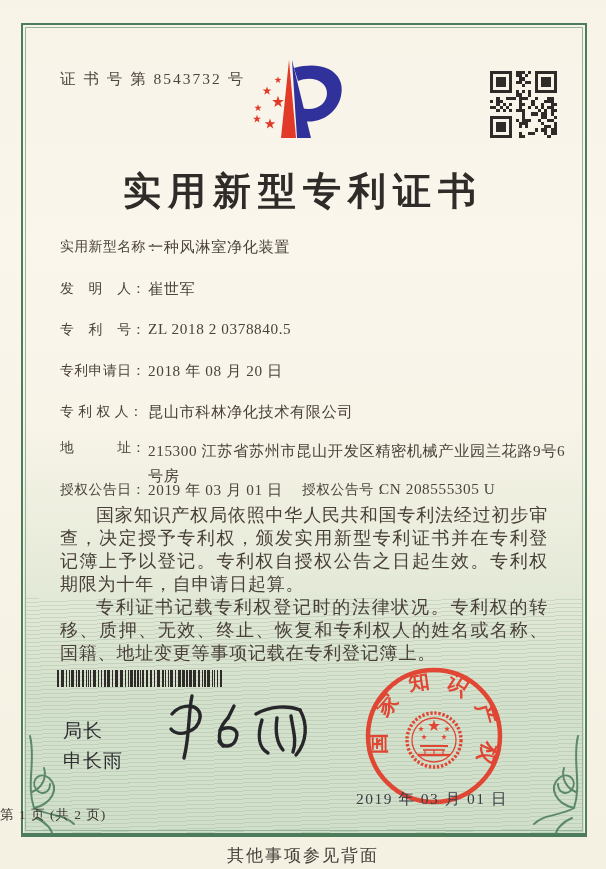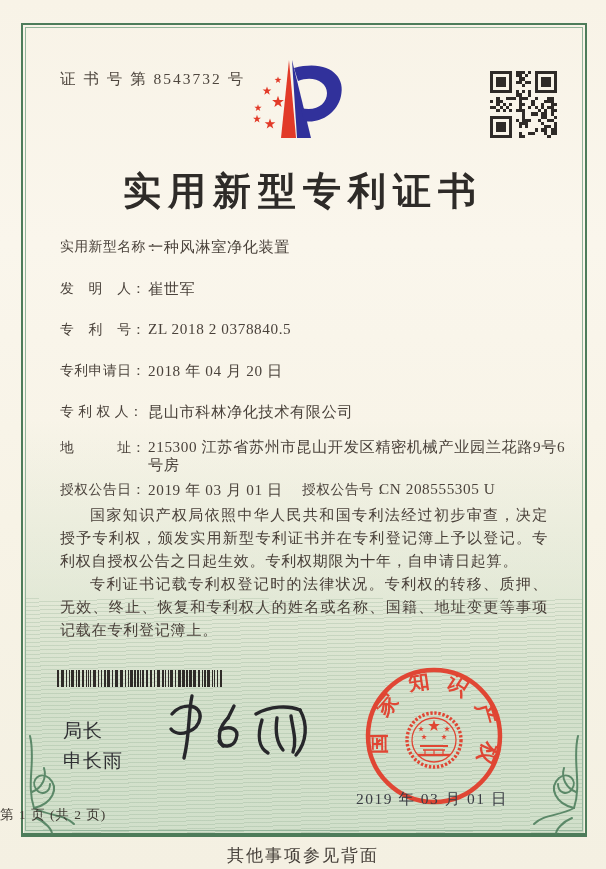--- a/index.html
+++ b/index.html
@@ -50,26 +50,26 @@
   .fields { position:absolute; left:60px; top:0; width:500px; color:#4a423b; }
   .field  { position:absolute; left:0; white-space:nowrap; }
   .flabel {
     display:inline-block; width:88px; font-size:13.8px;
     letter-spacing:0.5px; vertical-align:top; padding-top:1px;
   }
   .flabel.second { width:77px; }
   .fvalue {
     display:inline-block; font-size:15.2px; letter-spacing:0.6px; vertical-align:top;
   }
-  .fvalue.wrap { width:424px; white-space:normal; line-height:18px; }
+  .fvalue.wrap { width:424px; white-space:normal; line-height:25px; }
   .fvalue.fixed-w { width:154px; }
 
   .body-text {
     position:absolute; left:60px; top:504px; width:488px;
-    font-size:15px; line-height:23px; letter-spacing:0.8px; color:#483f38;
+    font-size:18px; line-height:23px; letter-spacing:0.8px; color:#483f38;
     text-align:justify;
   }
   .body-text p { text-indent:2em; }
 
   .barcode { position:absolute; left:57px; top:670px; width:168px; height:17px; }
 
   .officer {
     position:absolute; left:63px; top:716px;
     font-family:"Liberation Sans","DejaVu Sans",sans-serif;
     font-size:19px; color:#2e2e32; line-height:30px; letter-spacing:1px;
@@ -354,21 +354,21 @@
     <div class="field" style="top:237px">
       <span class="flabel">实用新型名称：</span><span class="fvalue">一种风淋室净化装置</span>
     </div>
     <div class="field" style="top:279px">
       <span class="flabel">发　明　人：</span><span class="fvalue">崔世军</span>
     </div>
     <div class="field" style="top:320px">
       <span class="flabel">专　利　号：</span><span class="fvalue">ZL 2018 2 0378840.5</span>
     </div>
     <div class="field" style="top:361px">
-      <span class="flabel">专利申请日：</span><span class="fvalue">2018 年 04 月 20 日</span>
+      <span class="flabel">专利申请日：</span><span class="fvalue">2018 年 08 月 20 日</span>
     </div>
     <div class="field" style="top:402px">
       <span class="flabel">专 利 权 人：</span><span class="fvalue">昆山市科林净化技术有限公司</span>
     </div>
     <div class="field" style="top:438px">
       <span class="flabel">地　　　址：</span><span class="fvalue wrap">215300 江苏省苏州市昆山开发区精密机械产业园兰花路9号6号房</span>
     </div>
     <div class="field" style="top:480px">
       <span class="flabel">授权公告日：</span><span class="fvalue fixed-w">2019 年 03 月 01 日</span><span class="flabel second">授权公告号：</span><span class="fvalue">CN 208555305 U</span>
     </div>

